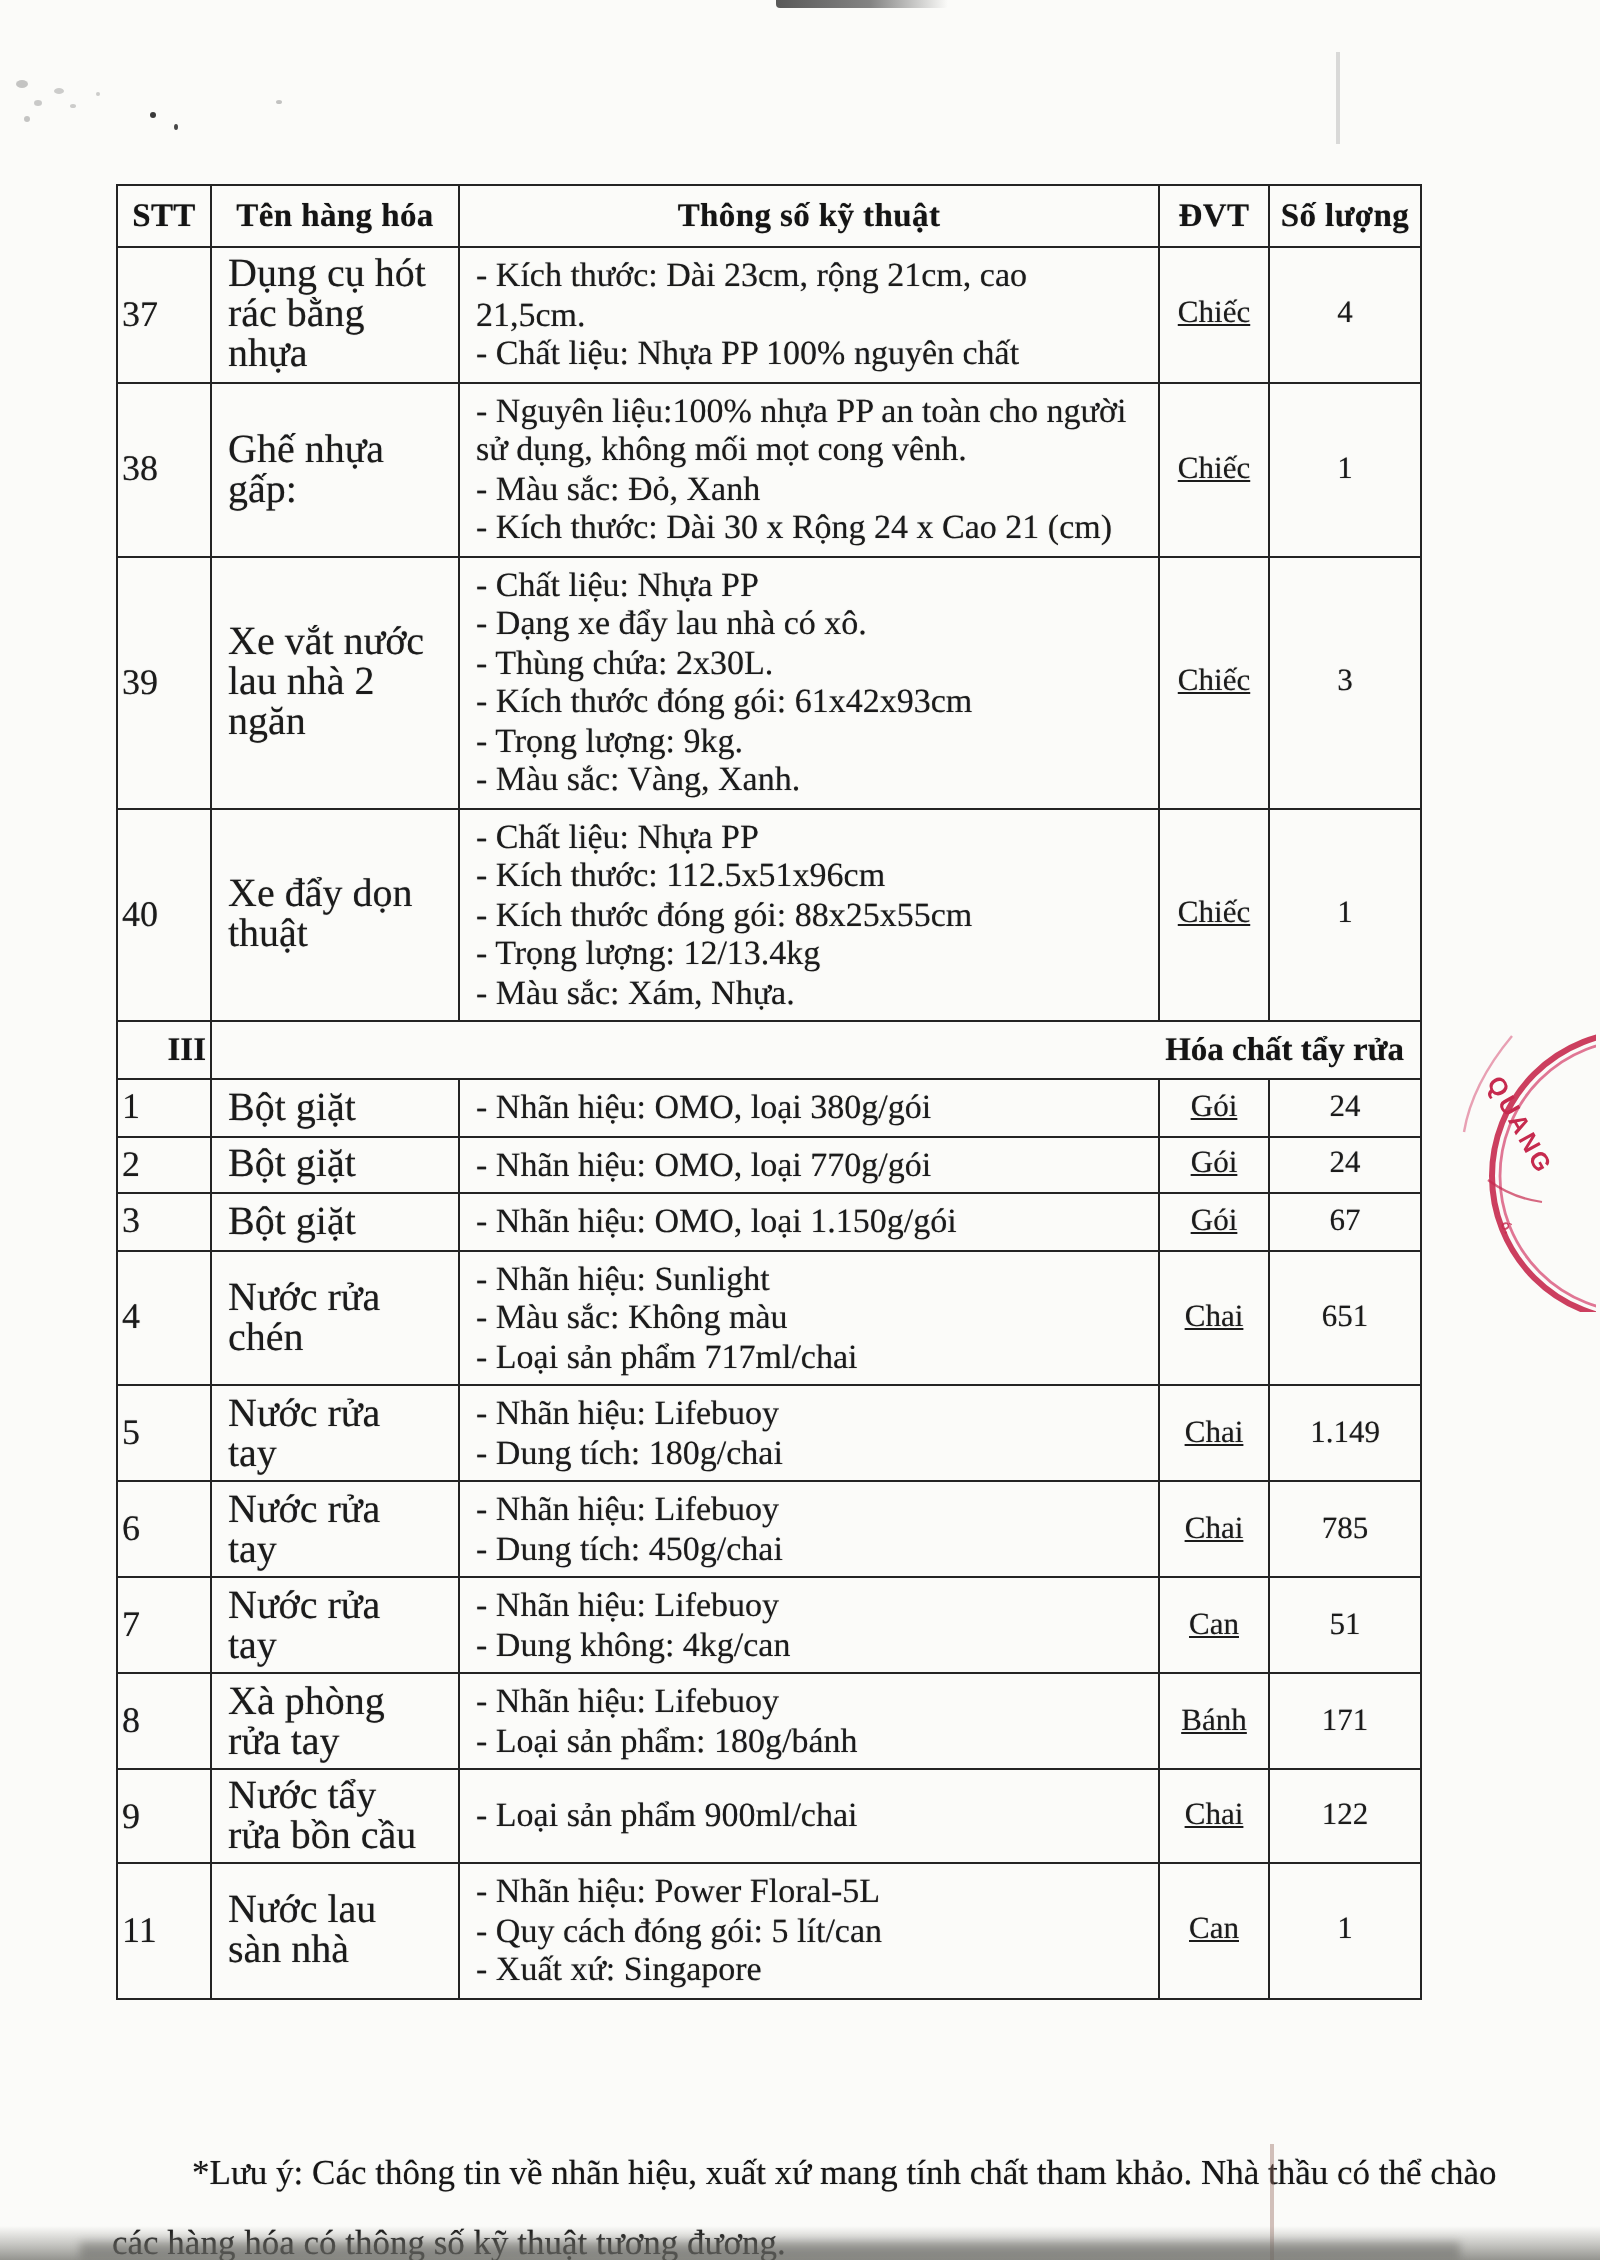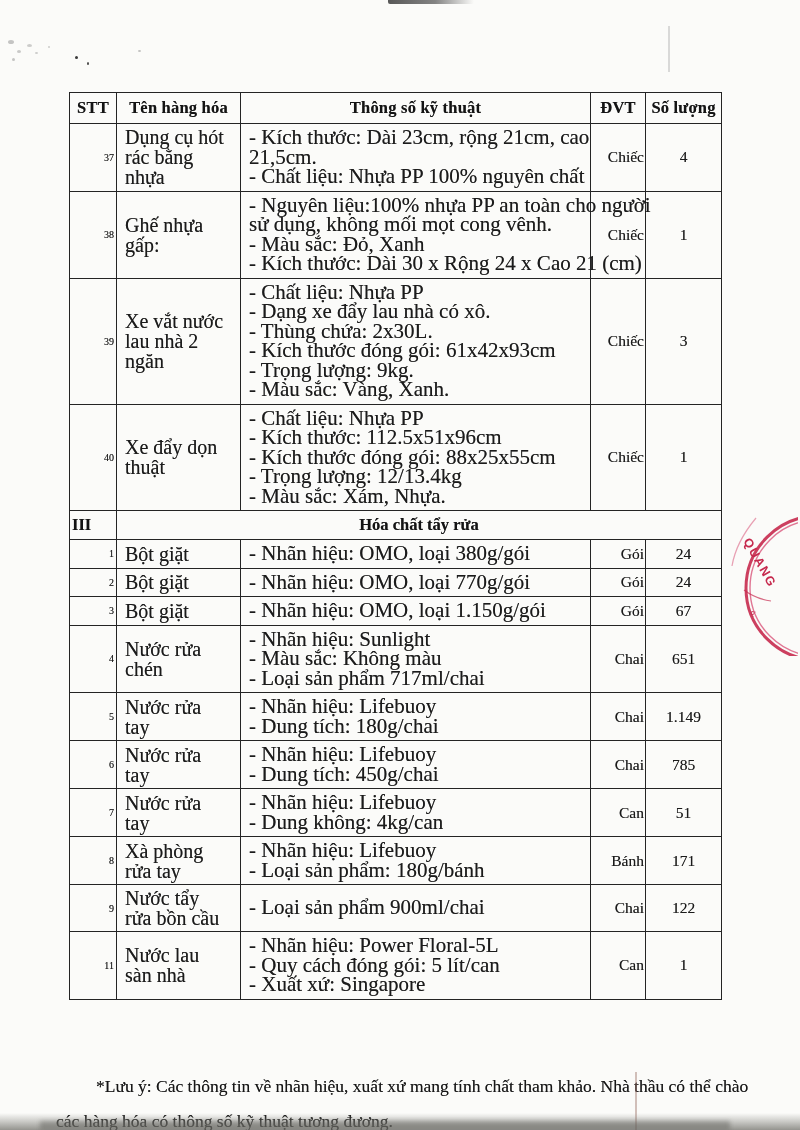--- a/index.html
+++ b/index.html
@@ -6,42 +6,42 @@
   body{
     width:800px;height:1130px;position:relative;overflow:hidden;
     background:#fbfbf9;
     font-family:"Liberation Serif","DejaVu Serif",serif;
     color:#1b1b1b;
   }
   .page{position:absolute;inset:0;}
 
   
   table.goods{
-    position:absolute;left:69px;top:92px;width:652px;
+    position:absolute;left:58px;top:92px;width:652px;
     border-collapse:collapse;table-layout:fixed;
     background:transparent;
   }
   table.goods td, table.goods th{
     border:1.7px solid #242424;
     vertical-align:middle;
     font-family:"Liberation Serif","DejaVu Serif",serif;
   }
   th{
     font-weight:bold;font-size:16.5px;padding:5px 2px;text-align:center;
     color:#141414;letter-spacing:.2px;
   }
-  .c-stt{width:47px;text-align:right;font-size:10px;padding:3px 2px;}
+  .c-stt{width:47px;text-align:left;font-size:18px;padding:3px 2px;}
   .c-name{width:124px;font-size:20px;line-height:20px;padding:3px 16px 3px 8px;}
-  .c-specs{width:350px;font-size:21px;line-height:19.5px;padding:4px 4px 4px 8px;}
-  .c-unit{width:55px;text-align:right;font-size:15.5px;padding:3px 1px;}
+  .c-specs{width:350px;font-size:17px;line-height:19.5px;padding:4px 4px 4px 8px;}
+  .c-unit{width:55px;text-align:center;font-size:15.5px;padding:3px 1px;text-decoration:underline;}
   .c-qty{width:76px;text-align:center;font-size:15.5px;padding:3px 2px;}
   .spec-line{white-space:nowrap;}
   tr.section-row td{font-weight:bold;font-size:16.5px;color:#141414;}
-  td.sec-title{padding:4px 8px;text-align:center;}
-  td.sec-num{text-align:left;}
+  td.sec-title{padding:4px 8px;text-align:right;}
+  td.sec-num{text-align:right;}
 
   
   table.goods, .note{ text-shadow:0 0 .45px rgba(20,20,20,.55); }
 
   
   .note{
     position:absolute;left:56px;top:1051px;width:706px;
     font-size:17.5px;line-height:35px;text-indent:40px;
     color:#161616;
   }

